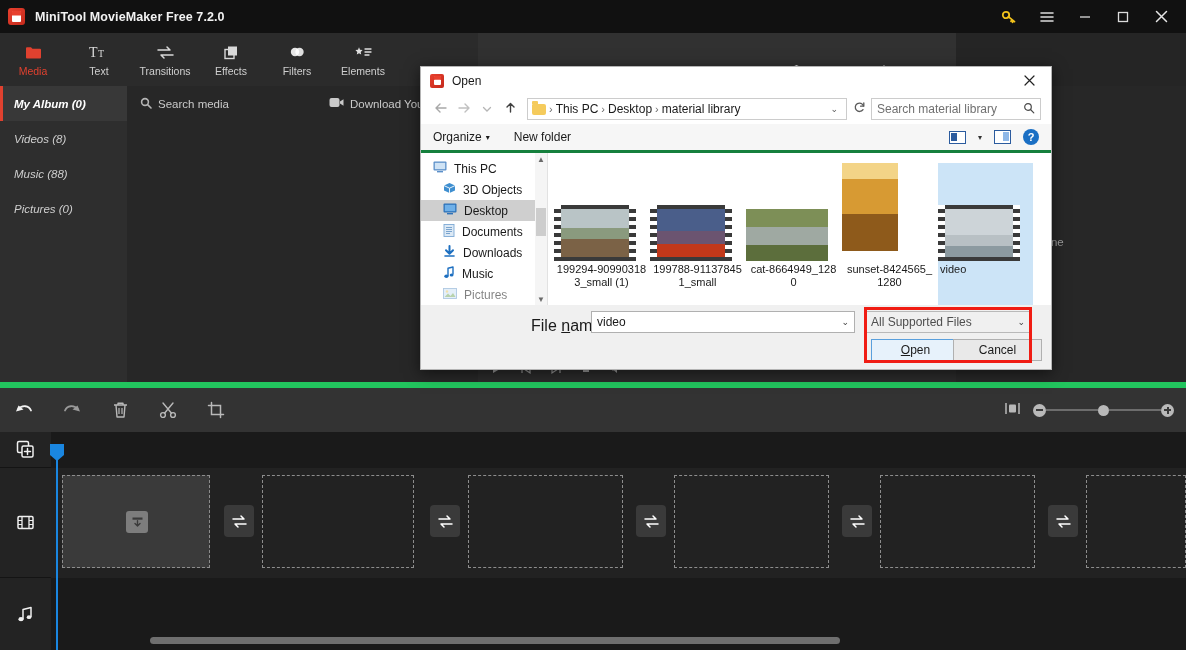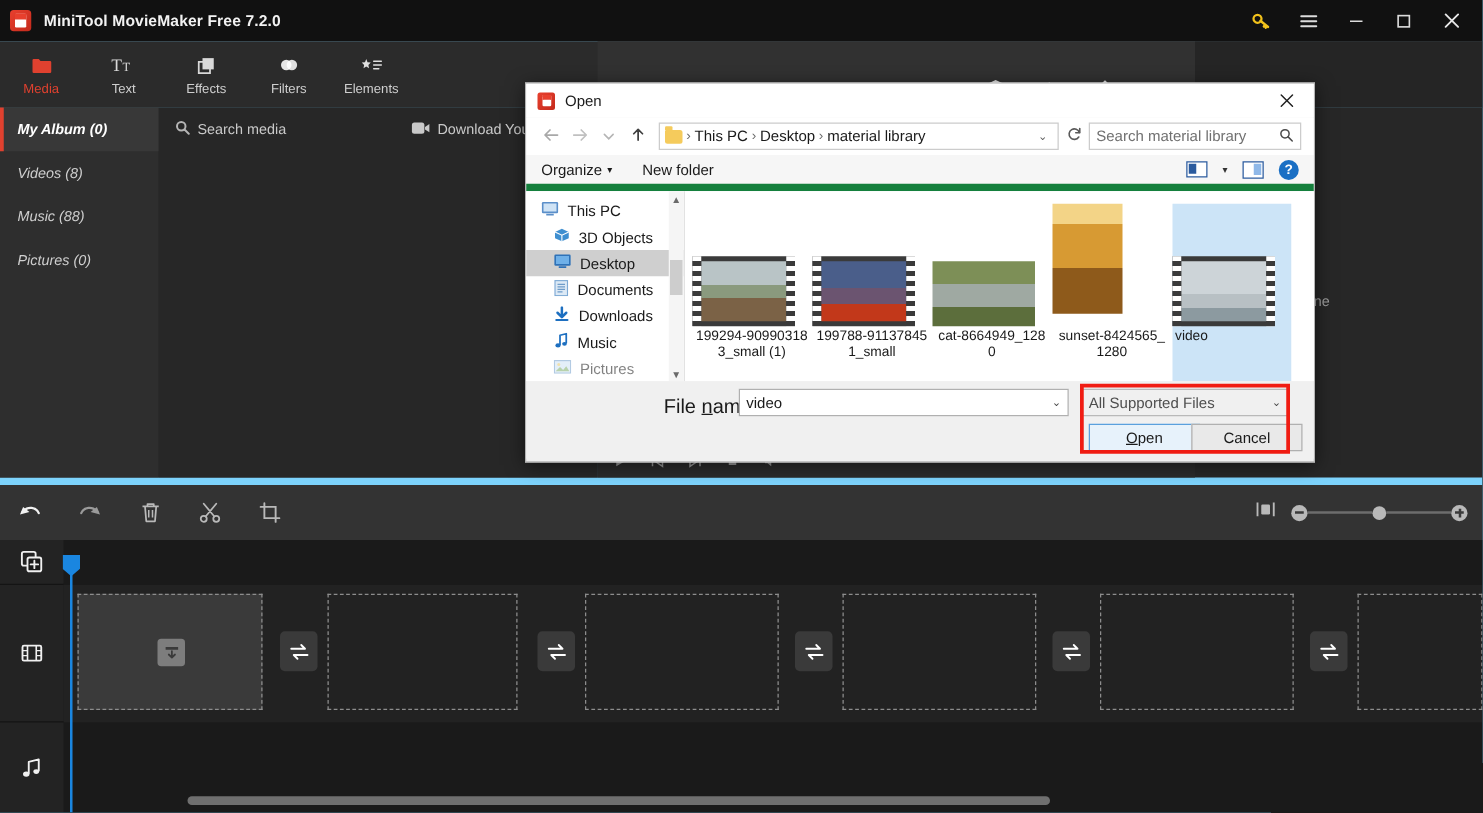--- a/index.html
+++ b/index.html
@@ -2,21 +2,21 @@
 <html><head>
 <meta charset="utf-8">
 <style>
   * { box-sizing: border-box; margin: 0; padding: 0; }
   html, body {
     width: 1186px; height: 650px;
     background: #1b1b1b;
     font-family: "Liberation Sans", sans-serif;
     overflow: hidden;
   }
-  #app { position: relative; width: 1186px; height: 650px; background: #7dd3fc; }
+  #app { position: relative; width: 1186px; height: 650px; background: #22c55e; }
 
   
   .titlebar {
     position: absolute; left: 0; top: 0; width: 1186px; height: 33px;
     background: #111111; display: flex; align-items: center;
   }
   .app-logo {
     width: 17px; height: 17px; margin-left: 8px; border-radius: 3px;
     background: linear-gradient(135deg,#e8402e,#c42a1c);
     position: relative; flex: 0 0 auto;
@@ -179,21 +179,21 @@
   .bc-item { color: #1a1a1a; font-size: 12px; }
   .bc-caret { margin-left: auto; color: #5a5a5a; font-size: 9px; padding-right: 4px; }
   .refresh { color: #5a5a5a; font-size: 12px; width: 18px; text-align: center; }
   .dlg-search {
     width: 170px; height: 22px; border: 1px solid #cccccc; background: #fff;
     display: flex; align-items: center; padding: 0 5px; color: #707070; font-size: 12px;
   }
   .dlg-search .mag { margin-left: auto; color: #4a4a4a; font-size: 12px; }
 
   .dlg-cmd {
-    height: 29px; background: #f6f6f6; border-bottom: 6px solid #15803d;
+    height: 29px; background: #f6f6f6; border-bottom: 3px solid #15803d;
     display: flex; align-items: center; padding: 0 12px; gap: 24px; font-size: 12px;
   }
   .cmd-item { color: #1a1a1a; display: flex; align-items: center; gap: 4px; }
   .cmd-right { margin-left: auto; display: flex; align-items: center; gap: 12px; }
   .viewicon { width: 17px; height: 13px; border: 1.5px solid #2b5b9e; background: #fff; position: relative; }
   .viewicon::after{content:"";position:absolute;left:1px;top:1px;width:6px;height:8px;background:#2b5b9e;}
   .spliticon { width: 17px; height: 14px; border: 1.5px solid #2b5b9e; background:#fff; position: relative;}
   .spliticon::after{content:"";position:absolute;right:1px;top:1px;width:6px;height:9px;background:#8fb8e8;}
   .helpicon {
     width: 16px; height: 16px; border-radius: 50%; background: #1a6fc4; color: #fff;
@@ -303,20 +303,28 @@
       <span>Media</span>
     </div>
     <div class="rtab">
       <span class="glyph">
         <svg width="20" height="15" viewBox="0 0 20 15">
             <text x="0" y="12" font-family="Liberation Serif, serif" font-size="14" fill="#d9d9d9">T</text>
             <text x="9" y="12" font-family="Liberation Serif, serif" font-size="10" fill="#d9d9d9">T</text>
           </svg>
       </span>
       <span>Text</span>
+    </div>
+    <div class="rtab">
+      <span class="glyph">
+        <svg width="19" height="15" viewBox="0 0 19 15">
+            <path d="M2 5h12l-3-3 M17 10H5l3 3" stroke="#d9d9d9" stroke-width="1.5" fill="none" stroke-linecap="round" stroke-linejoin="round"></path>
+          </svg>
+      </span>
+      <span>Transitions</span>
     </div>
     <div class="rtab">
       <span class="glyph">
         <svg width="17" height="15" viewBox="0 0 17 15">
             <rect x="5" y="1.5" width="9" height="9" fill="#d9d9d9"></rect>
             <rect x="2" y="4.5" width="9" height="9" fill="none" stroke="#d9d9d9" stroke-width="1.4"></rect>
           </svg>
       </span>
       <span>Effects</span>
     </div>

